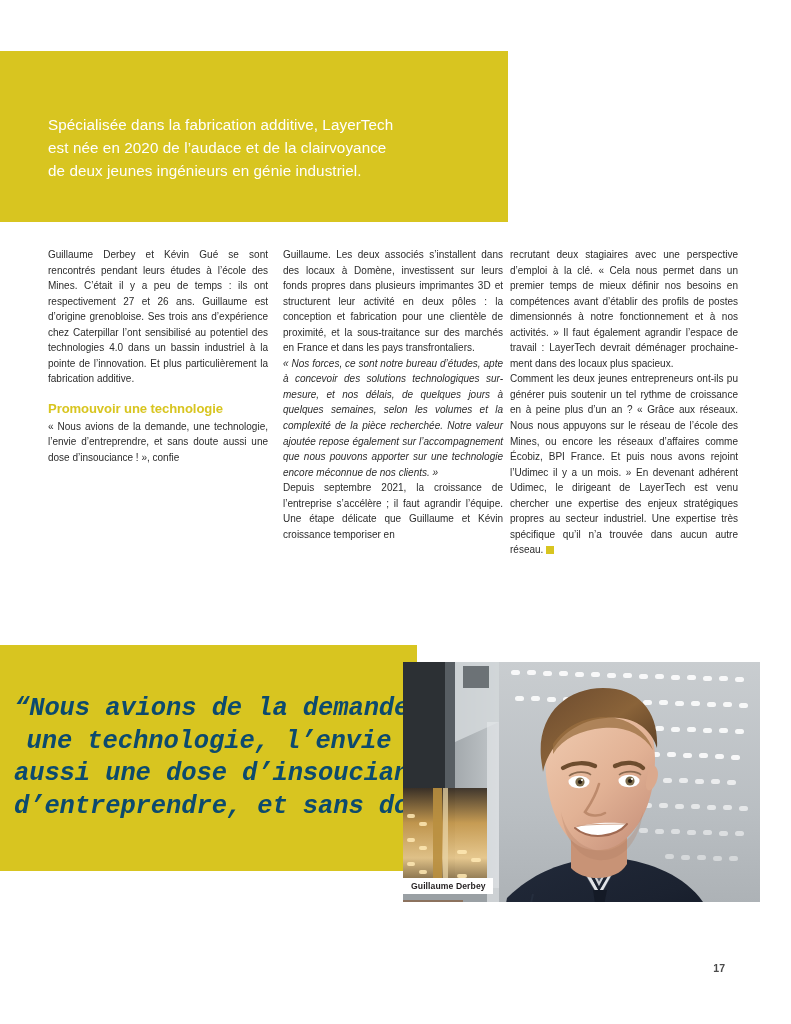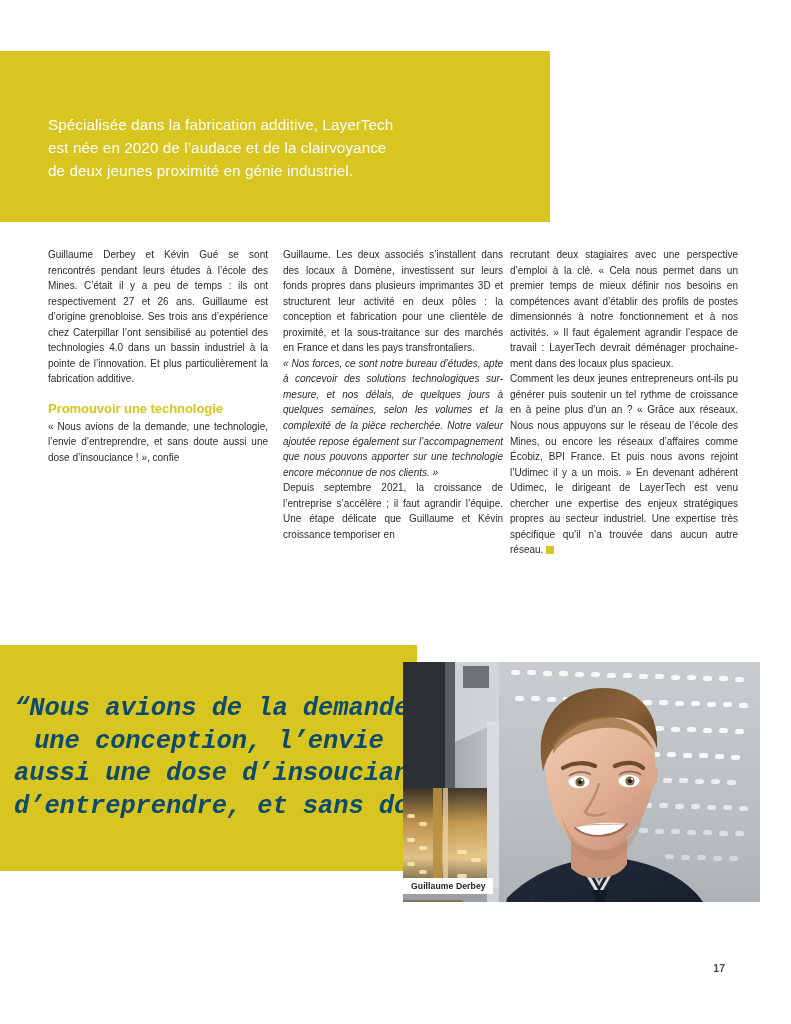--- a/index.html
+++ b/index.html
@@ -13,21 +13,21 @@
     font-family: "Liberation Sans", sans-serif;
     position: relative;
     overflow: hidden;
   }
 
   
   .banner {
     position: absolute;
     left: 0;
     top: 51px;
-    width: 550px;
+    width: 508px;
     height: 171px;
     background: #D8C520;
   }
   .banner-text {
     position: absolute;
     left: 48px;
     top: 62px;
     width: 400px;
     color: #ffffff;
     font-size: 15.2px;
@@ -151,21 +151,21 @@
     color: #4a4a4a;
   }
 </style>
 </head>
 <body>
 
 <div class="banner">
   <div class="banner-text">
     <span class="bl">Spécialisée dans la fabrication additive, LayerTech</span>
     <span class="bl">est née en 2020 de l’audace et de la clairvoyance</span>
-    <span class="bl">de deux jeunes proximité en génie industriel.</span>
+    <span class="bl">de deux jeunes ingénieurs en génie industriel.</span>
   </div>
 </div>
 
 <div class="cols">
 
   <div class="col col-1">
     <p>Guillaume Derbey et Kévin Gué se sont rencontrés pendant leurs études à l’école des Mines. C’était il y a peu de temps : ils ont respectivement 27 et 26 ans. Guillaume est d’origine grenobloise. Ses trois ans d’expérience chez Caterpillar l’ont sensibilisé au potentiel des technologies 4.0 dans un bassin industriel à la pointe de l’innovation. Et plus particulièrement la fabrication additive.</p>
     <div class="subhead">Promouvoir une technologie</div>
     <p><span class="it">« Nous avions de la demande, une techno­logie, l’envie d’entreprendre, et sans doute aussi une dose d’insouciance ! »</span><span>, confie</span></p>
   </div>
@@ -179,21 +179,21 @@
   <div class="col col-3">
     <p><span>recrutant deux stagiaires avec une pers­pective d’emploi à la clé. </span><span class="it">« Cela nous per­met dans un premier temps de mieux définir nos besoins en compétences avant d’établir des profils de postes dimensionnés à notre fonctionnement et à nos activités. »</span><span> Il faut également agrandir l’espace de travail : LayerTech devrait déménager prochaine­ment dans des locaux plus spacieux.</span></p>
     <p><span>Comment les deux jeunes entrepreneurs ont-ils pu générer puis soutenir un tel rythme de croissance en à peine plus d’un an ? </span><span class="it">« Grâce aux réseaux. Nous nous appuyons sur le réseau de l’école des Mines, ou encore les réseaux d’affaires comme Écobiz, BPI France. Et puis nous avons rejoint l’Udimec il y a un mois. »</span><span> En deve­nant adhérent Udimec, le dirigeant de LayerTech est venu chercher une exper­tise des enjeux stratégiques propres au secteur industriel. Une expertise très spécifique qu’il n’a trouvée dans aucun autre réseau.</span><span class="endmark"></span></p>
   </div>
 
 </div>
 
 <div class="quote-block">
   <div class="quote-text">
     <span class="ql">“Nous avions de la demande,</span>
-    <span class="ql">une conception, l’envie</span>
+    <span class="ql">une technologie, l’envie</span>
     <span class="ql">aussi une dose d’insouciance !”</span>
     <span class="ql">d’entreprendre, et sans doute</span>
   </div>
 </div>
 
 <div class="photo">
   <svg class="photo-svg" viewBox="0 0 357 278" preserveAspectRatio="xMidYMid slice">
     <defs>
       <linearGradient id="bgWall" x1="0" y1="0" x2="0" y2="1">
         <stop offset="0%" stop-color="#c9cdd0"></stop>

